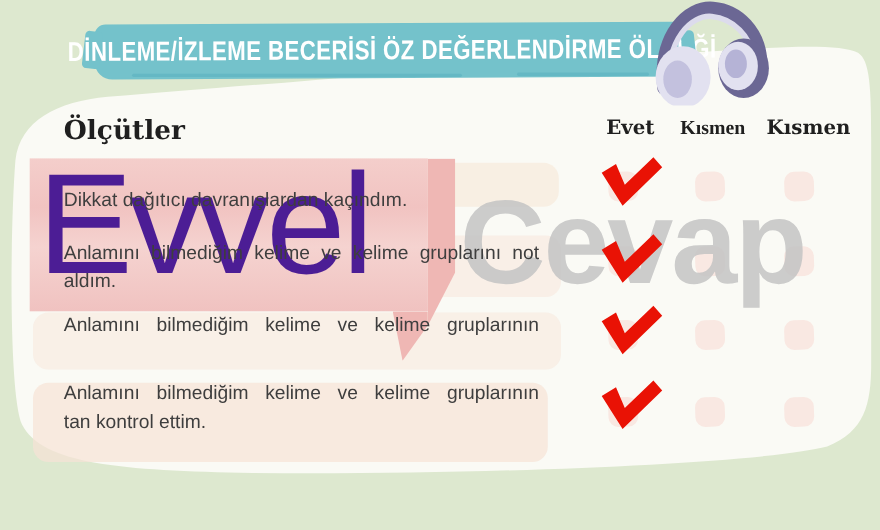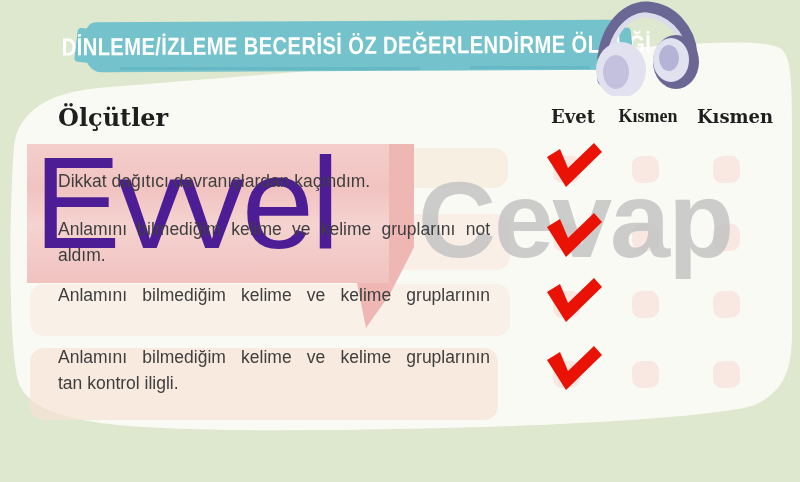--- a/index.html
+++ b/index.html
@@ -147,21 +147,21 @@
       <div class="jline">Anlamını bilmediğim kelime ve kelime gruplarının</div>
     </div>
     <div class="answer-box" style="left: 553px; top: 291px;"></div>
     <div class="answer-box" style="left: 632px; top: 291px;"></div>
     <div class="answer-box" style="left: 713px; top: 291px;"></div>
     <svg class="check" width="58" height="46" viewBox="0 0 58 46" style="left: 545px; top: 277px;">
       <polygon points="2,15 15,7 23,26 49,1 57,10 21,45" fill="#e91205"></polygon>
     </svg>
     <div class="row-text" style="top: 344px;">
       <div class="jline">Anlamını bilmediğim kelime ve kelime gruplarının</div>
-      <div class="lline">tan kontrol iligli.</div>
+      <div class="lline">tan kontrol ettim.</div>
     </div>
     <div class="answer-box" style="left: 553px; top: 361px;"></div>
     <div class="answer-box" style="left: 632px; top: 361px;"></div>
     <div class="answer-box" style="left: 713px; top: 361px;"></div>
     <svg class="check" width="58" height="46" viewBox="0 0 58 46" style="left: 545px; top: 345px;">
       <polygon points="2,15 15,7 23,26 49,1 57,10 21,45" fill="#e91205"></polygon>
     </svg>
   </div>
 
 </body></html>

